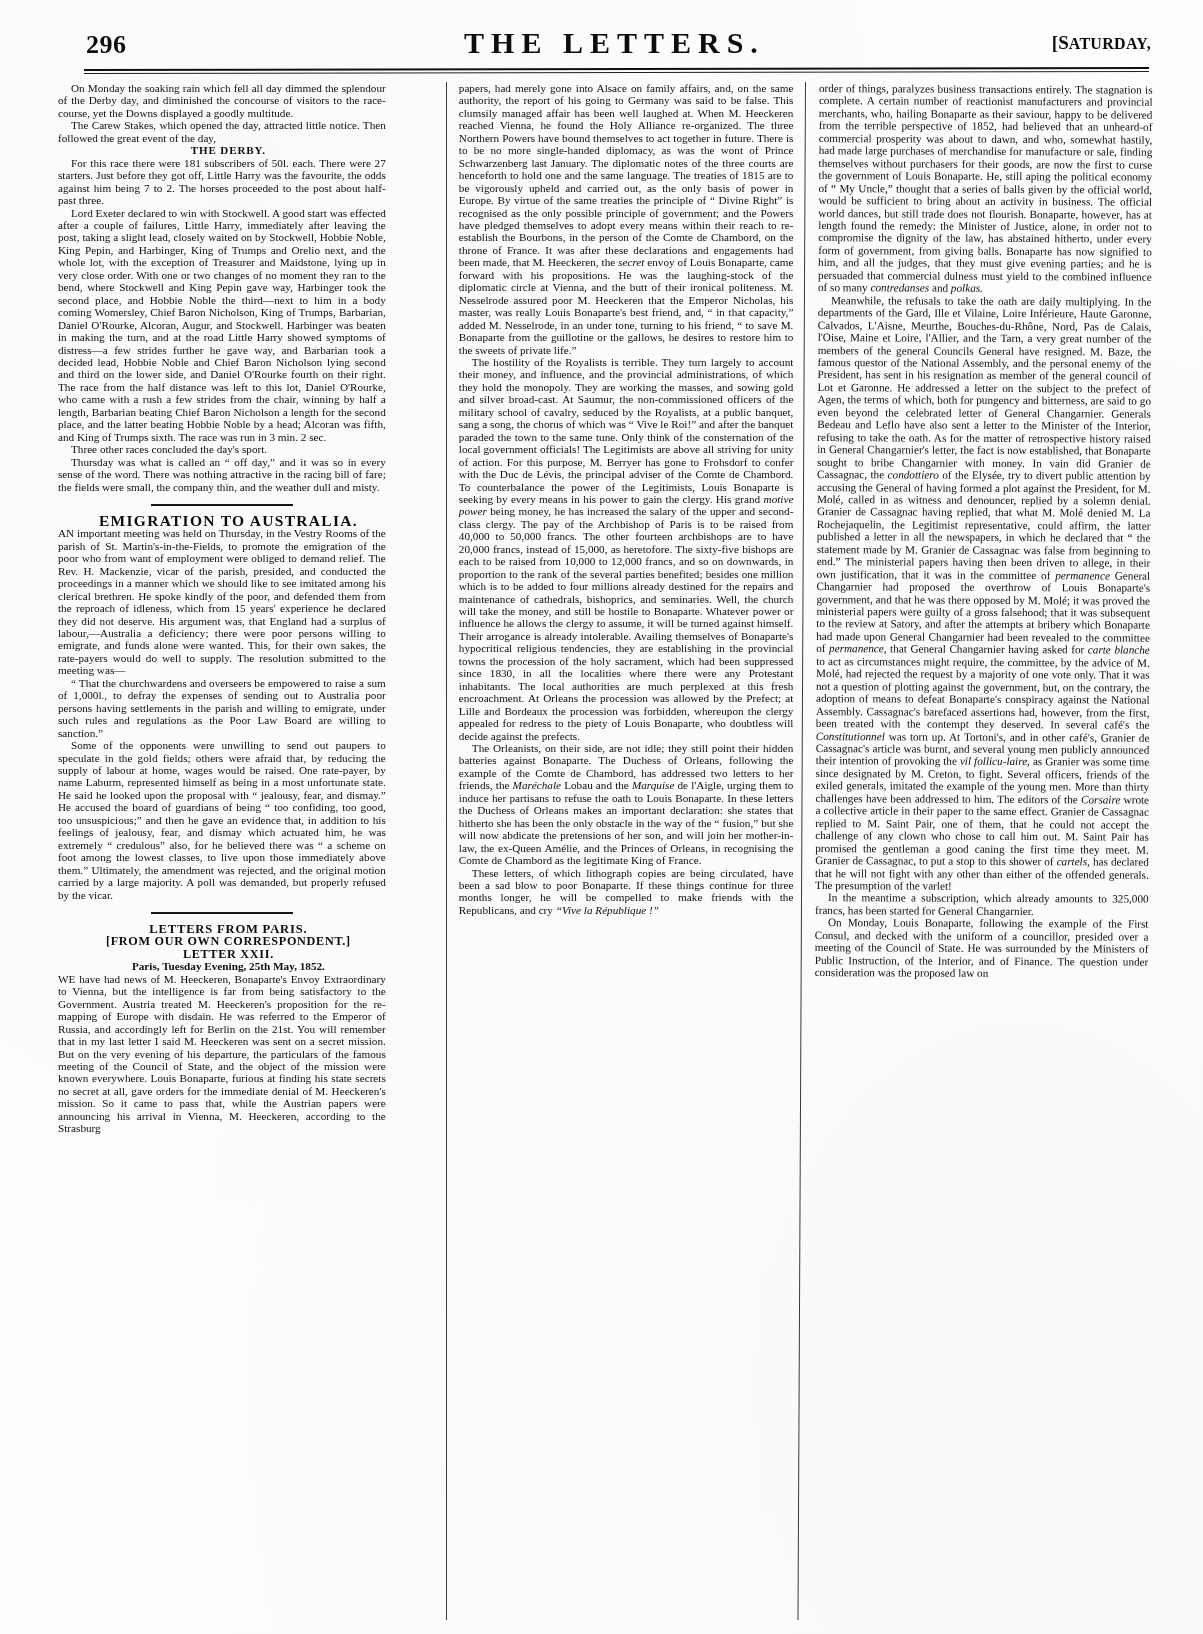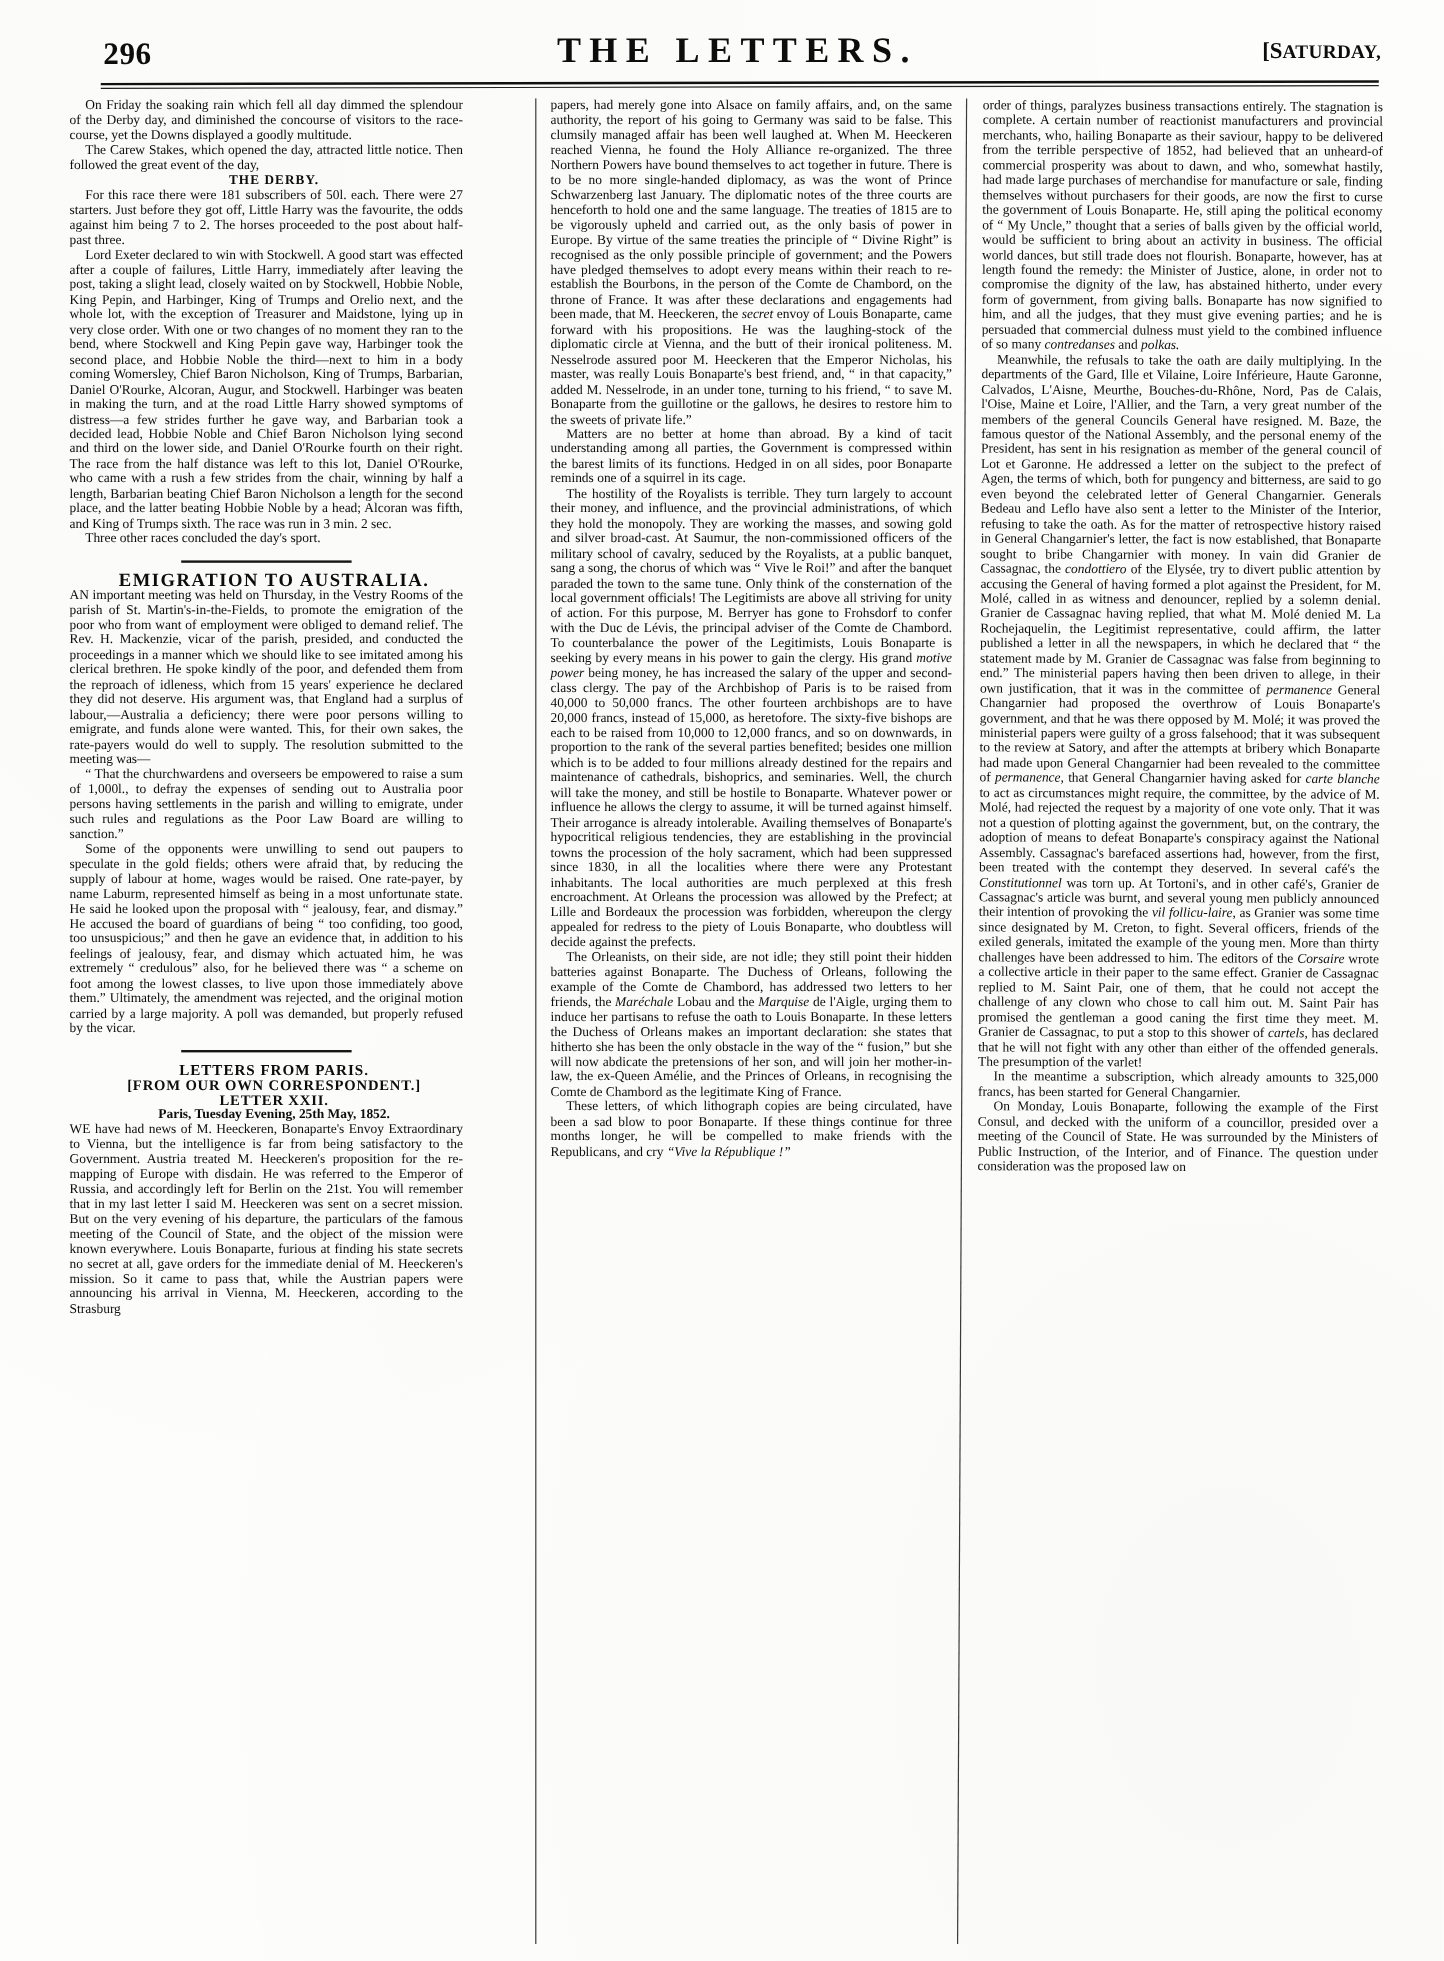--- a/index.html
+++ b/index.html
@@ -174,28 +174,29 @@
     <div class="folio">296</div>
     <div class="masthead-title">THE LETTERS.</div>
     <div class="masthead-day"><span>[S</span><span class="sc">ATURDAY,</span></div>
   </div>
 
   <div class="rule-top"></div>
 
   <div class="columns">
 
     <div class="col col-1">
-      <p>On Friday the soaking rain which fell all day dimmed the splendour of the Derby day, and diminished the concourse of visitors to the race-course, yet the Downs displayed a goodly multitude.</p>
+      <p>On Monday the soaking rain which fell all day dimmed the splendour of the Derby day, and diminished the concourse of visitors to the race-course, yet the Downs displayed a goodly multitude.</p>
       <p>The Carew Stakes, which opened the day, attracted little notice. Then followed the great event of the day,</p>
 
       <p class="head-sc">THE DERBY.</p>
 
       <p>For this race there were 181 subscribers of 50l. each. There were 27 starters. Just before they got off, Little Harry was the favourite, the odds against him being 7 to 2. The horses proceeded to the post about half-past three.</p>
       <p>Lord Exeter declared to win with Stockwell. A good start was effected after a couple of failures, Little Harry, immediately after leaving the post, taking a slight lead, closely waited on by Stockwell, Hobbie Noble, King Pepin, and Harbinger, King of Trumps and Orelio next, and the whole lot, with the exception of Treasurer and Maidstone, lying up in very close order. With one or two changes of no moment they ran to the bend, where Stockwell and King Pepin gave way, Harbinger took the second place, and Hobbie Noble the third—next to him in a body coming Womersley, Chief Baron Nicholson, King of Trumps, Barbarian, Daniel O'Rourke, Alcoran, Augur, and Stockwell. Harbinger was beaten in making the turn, and at the road Little Harry showed symptoms of distress—a few strides further he gave way, and Barbarian took a decided lead, Hobbie Noble and Chief Baron Nicholson lying second and third on the lower side, and Daniel O'Rourke fourth on their right. The race from the half distance was left to this lot, Daniel O'Rourke, who came with a rush a few strides from the chair, winning by half a length, Barbarian beating Chief Baron Nicholson a length for the second place, and the latter beating Hobbie Noble by a head; Alcoran was fifth, and King of Trumps sixth. The race was run in 3 min. 2 sec.</p>
       <p>Three other races concluded the day's sport.</p>
+      <p>Thursday was what is called an “ off day,” and it was so in every sense of the word. There was nothing attractive in the racing bill of fare; the fields were small, the company thin, and the weather dull and misty.</p>
 
       <div class="divider"></div>
 
       <p class="head-major">EMIGRATION TO AUSTRALIA.</p>
 
       <p class="noindent"><span class="initcap">AN</span><span> important meeting was held on Thursday, in the Vestry Rooms of the parish of St. Martin's-in-the-Fields, to promote the emigration of the poor who from want of employment were obliged to demand relief. The Rev. H. Mackenzie, vicar of the parish, presided, and conducted the proceedings in a manner which we should like to see imitated among his clerical brethren. He spoke kindly of the poor, and defended them from the reproach of idleness, which from 15 years' experience he declared they did not deserve. His argument was, that England had a surplus of labour,—Australia a deficiency; there were poor persons willing to emigrate, and funds alone were wanted. This, for their own sakes, the rate-payers would do well to supply. The resolution submitted to the meeting was—</span></p>
 
       <p class="quote">“ That the churchwardens and overseers be empowered to raise a sum of 1,000l., to defray the expenses of sending out to Australia poor persons having settlements in the parish and willing to emigrate, under such rules and regulations as the Poor Law Board are willing to sanction.”</p>
       <p>Some of the opponents were unwilling to send out paupers to speculate in the gold fields; others were afraid that, by reducing the supply of labour at home, wages would be raised. One rate-payer, by name Laburm, represented himself as being in a most unfortunate state. He said he looked upon the proposal with “ jealousy, fear, and dismay.” He accused the board of guardians of being “ too confiding, too good, too unsuspicious;” and then he gave an evidence that, in addition to his feelings of jealousy, fear, and dismay which actuated him, he was extremely “ credulous” also, for he believed there was “ a scheme on foot among the lowest classes, to live upon those immediately above them.” Ultimately, the amendment was rejected, and the original motion carried by a large majority. A poll was demanded, but properly refused by the vicar.</p>
 
@@ -205,21 +206,20 @@
       <p class="head-sub2">[FROM OUR OWN CORRESPONDENT.]</p>
       <p class="head-sub2">LETTER XXII.</p>
       <p class="dateline">Paris, Tuesday Evening, 25th May, 1852.</p>
 
       <p class="noindent"><span class="initcap">WE</span><span> have had news of M. Heeckeren, Bonaparte's Envoy Extraordinary to Vienna, but the intelligence is far from being satisfactory to the Government. Austria treated M. Heeckeren's proposition for the re-mapping of Europe with disdain. He was referred to the Emperor of Russia, and accordingly left for Berlin on the 21st. You will remember that in my last letter I said M. Heeckeren was sent on a secret mission. But on the very evening of his departure, the particulars of the famous meeting of the Council of State, and the object of the mission were known everywhere. Louis Bonaparte, furious at finding his state secrets no secret at all, gave orders for the immediate denial of M. Heeckeren's mission. So it came to pass that, while the Austrian papers were announcing his arrival in Vienna, M. Heeckeren, according to the Strasburg</span></p>
     </div>
 
     <div class="col col-2">
       <p class="noindent"><span>papers, had merely gone into Alsace on family affairs, and, on the same authority, the report of his going to Germany was said to be false. This clumsily managed affair has been well laughed at. When M. Heeckeren reached Vienna, he found the Holy Alliance re-organized. The three Northern Powers have bound themselves to act together in future. There is to be no more single-handed diplomacy, as was the wont of Prince Schwarzenberg last January. The diplomatic notes of the three courts are henceforth to hold one and the same language. The treaties of 1815 are to be vigorously upheld and carried out, as the only basis of power in Europe. By virtue of the same treaties the principle of “ Divine Right” is recognised as the only possible principle of government; and the Powers have pledged themselves to adopt every means within their reach to re-establish the Bourbons, in the person of the Comte de Chambord, on the throne of France. It was after these declarations and engagements had been made, that M. Heeckeren, the </span><span class="it">secret</span><span> envoy of Louis Bonaparte, came forward with his propositions. He was the laughing-stock of the diplomatic circle at Vienna, and the butt of their ironical politeness. M. Nesselrode assured poor M. Heeckeren that the Emperor Nicholas, his master, was really Louis Bonaparte's best friend, and, “ in that capacity,” added M. Nesselrode, in an under tone, turning to his friend, “ to save M. Bonaparte from the guillotine or the gallows, he desires to restore him to the sweets of private life.”</span></p>
 
-      <p>Matters are no better at home than abroad. By a kind of tacit understanding among all parties, the Government is compressed within the barest limits of its functions. Hedged in on all sides, poor Bonaparte reminds one of a squirrel in its cage.</p>
 
       <p><span>The hostility of the Royalists is terrible. They turn largely to account their money, and influence, and the provincial administrations, of which they hold the monopoly. They are working the masses, and sowing gold and silver broad-cast. At Saumur, the non-commissioned officers of the military school of cavalry, seduced by the Royalists, at a public banquet, sang a song, the chorus of which was “ Vive le Roi!” and after the banquet paraded the town to the same tune. Only think of the consternation of the local government officials! The Legitimists are above all striving for unity of action. For this purpose, M. Berryer has gone to Frohsdorf to confer with the Duc de Lévis, the principal adviser of the Comte de Chambord. To counterbalance the power of the Legitimists, Louis Bonaparte is seeking by every means in his power to gain the clergy. His grand </span><span class="it">motive power</span><span> being money, he has increased the salary of the upper and second-class clergy. The pay of the Archbishop of Paris is to be raised from 40,000 to 50,000 francs. The other fourteen archbishops are to have 20,000 francs, instead of 15,000, as heretofore. The sixty-five bishops are each to be raised from 10,000 to 12,000 francs, and so on downwards, in proportion to the rank of the several parties benefited; besides one million which is to be added to four millions already destined for the repairs and maintenance of cathedrals, bishoprics, and seminaries. Well, the church will take the money, and still be hostile to Bonaparte. Whatever power or influence he allows the clergy to assume, it will be turned against himself. Their arrogance is already intolerable. Availing themselves of Bonaparte's hypocritical religious tendencies, they are establishing in the provincial towns the procession of the holy sacrament, which had been suppressed since 1830, in all the localities where there were any Protestant inhabitants. The local authorities are much perplexed at this fresh encroachment. At Orleans the procession was allowed by the Prefect; at Lille and Bordeaux the procession was forbidden, whereupon the clergy appealed for redress to the piety of Louis Bonaparte, who doubtless will decide against the prefects.</span></p>
 
       <p><span>The Orleanists, on their side, are not idle; they still point their hidden batteries against Bonaparte. The Duchess of Orleans, following the example of the Comte de Chambord, has addressed two letters to her friends, the </span><span class="it">Maréchale</span><span> Lobau and the </span><span class="it">Marquise</span><span> de l'Aigle, urging them to induce her partisans to refuse the oath to Louis Bonaparte. In these letters the Duchess of Orleans makes an important declaration: she states that hitherto she has been the only obstacle in the way of the “ fusion,” but she will now abdicate the pretensions of her son, and will join her mother-in-law, the ex-Queen Amélie, and the Princes of Orleans, in recognising the Comte de Chambord as the legitimate King of France.</span></p>
 
       <p><span>These letters, of which lithograph copies are being circulated, have been a sad blow to poor Bonaparte. If these things continue for three months longer, he will be compelled to make friends with the Republicans, and cry </span><span class="it">“Vive la République !”</span></p>
 
     </div>
 
     <div class="col col-3">

